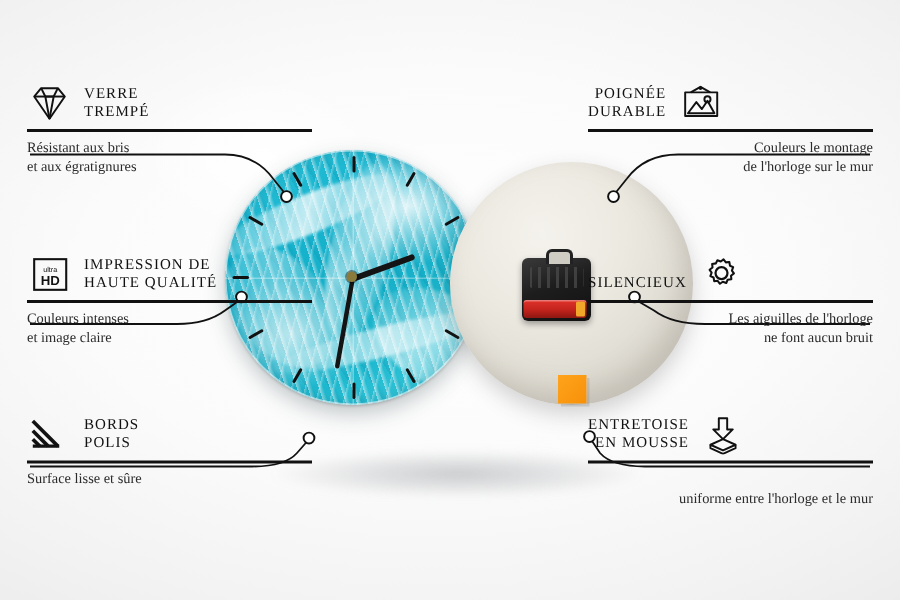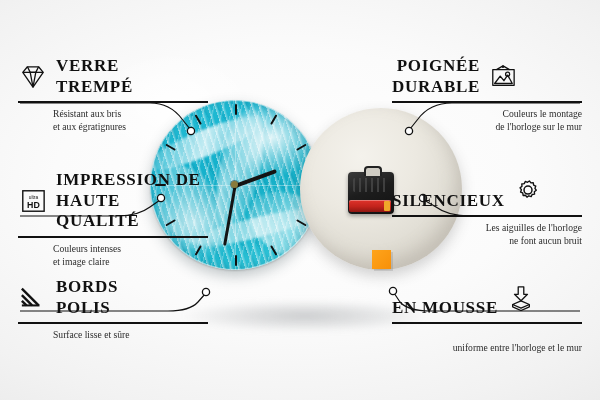--- a/index.html
+++ b/index.html
@@ -95,29 +95,29 @@
     background:linear-gradient(135deg,#ffa41c 0%,#f79009 100%);
     box-shadow:2px 2px 0 rgba(0,0,0,.10);
   }
 
   
   .feat{position:absolute;width:190px;}
   .feat .head{display:flex;align-items:center;gap:8px;}
   .feat.right .head{justify-content:flex-start;}
   .title{
     font-family:"Liberation Serif", serif;
-    font-weight:bold;font-size:17px;letter-spacing:.7px;color:#111;
+    font-weight:normal;font-size:10px;letter-spacing:.7px;color:#111;
     line-height:1.22;text-transform:uppercase;
   }
   .feat.left .title{text-align:left;}
   .feat.right .title{text-align:right;}
   .rule{height:1.6px;background:#111;margin:4px 0 5px 0;width:100%;}
   .desc{
     font-family:"Liberation Serif", serif;
-    font-size:9.6px;color:#2b2b2b;line-height:1.35;margin-left:35px;
+    font-size:9.6px;color:#2b2b2b;line-height:1.35;
   }
   .feat.left .desc{text-align:left;}
   .feat.right .desc{text-align:right;}
   .icon{width:30px;height:26px;flex:0 0 auto;display:block;}
 
   
   #feat-verre      {left:18px; top:56px;}
   #feat-impression {left:18px; top:170px;}
   #feat-bords      {left:18px; top:277px;}
   #feat-poignee    {left:392px; top:56px;  width:190px;}
@@ -295,21 +295,21 @@
     <div class="rule"></div>
     <div class="desc">
       <span>Les aiguilles de l'horloge</span><br>
       <span>ne font aucun bruit</span>
     </div>
   </div>
 
   <div class="feat right" id="feat-entretoise">
     <div class="head">
       <div class="title">
-        <br>
+        <span>ENTRETOISE</span><br>
         <span>EN MOUSSE</span>
       </div>
       <svg class="icon" viewBox="0 0 32 28">
         <g fill="none" stroke="#111" stroke-width="1.4" stroke-linejoin="round">
           <path d="M13 2 h6 v8 h4 l-7 7 -7 -7 h4 z"></path>
           <path d="M16 17 L7 21 L16 25 L25 21 Z"></path>
           <path d="M7 21 v2.5 L16 27.5 L25 23.5 V21"></path>
         </g>
       </svg>
     </div>

